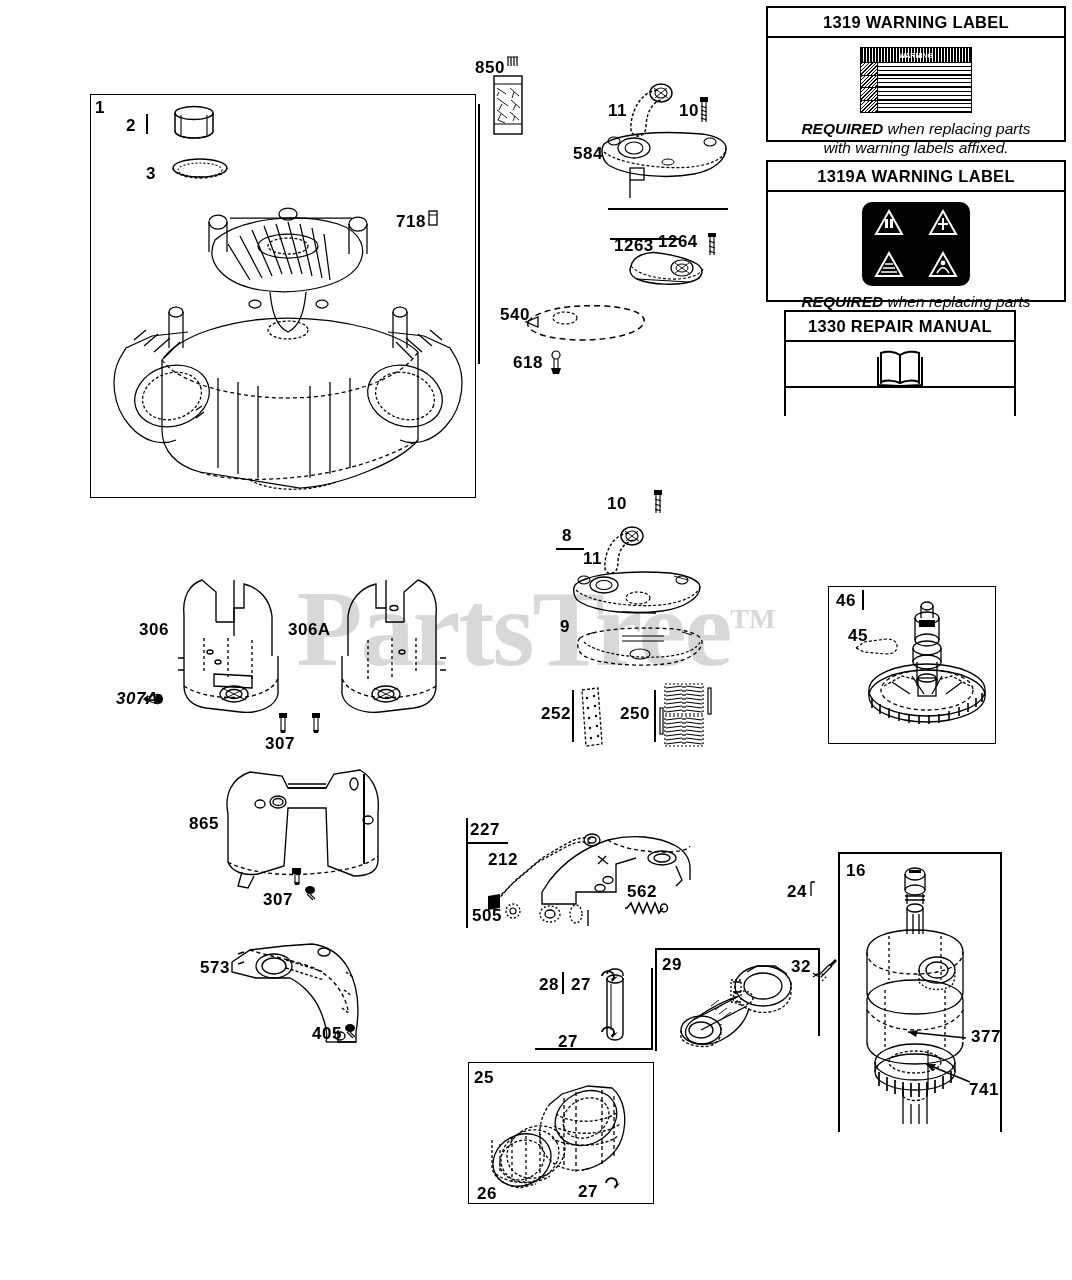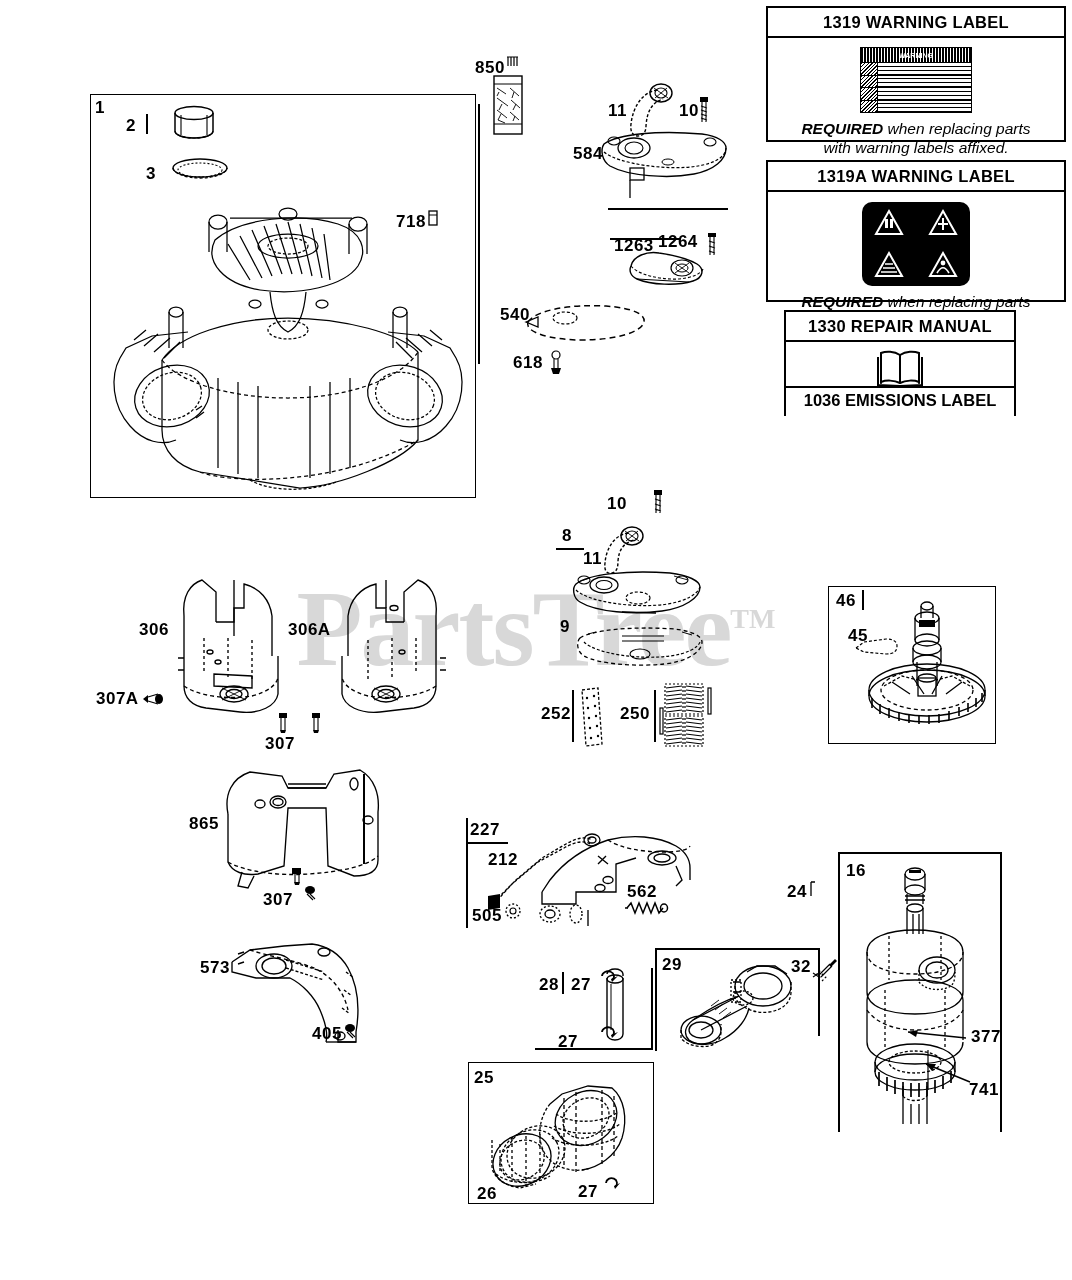--- a/index.html
+++ b/index.html
@@ -210,21 +210,20 @@
         <path class="ln" stroke-width="2" d="M30 7 L30 35"></path>
         <path class="ln" stroke-width="2" d="M8 9 L8 37 L30 38 L52 37 L52 9"></path>
         <path class="ln" stroke-width="1.6" d="M11 34 L11 36 M49 34 L49 36"></path>
       </svg>
     </div>
   </div>
 
   <div class="abs" style="left:784px; top:386px; width:232px; height:30px;">
     <div class="rule" style="left:0; top:0; width:2px; height:30px;"></div>
     <div class="rule" style="right:0; top:0; width:2px; height:30px;"></div>
-    <div style="text-align:center; font-size:16.5px; font-weight:bold; padding-top:5px;">1036 EMISSIONS LABEL</div>
   </div>
 
   <div class="pbox" style="left:90px; top:94px; width:386px; height:404px;"></div>
 
   <div class="lbl n" style="left:95px; top:98px;">1</div>
   <div class="lbl n" style="left:126px; top:116px;">2</div>
   <div class="rule" style="left:146px; top:114px; width:2px; height:20px;"></div>
   <div class="lbl n" style="left:146px; top:164px;">3</div>
   <div class="lbl n" style="left:396px; top:212px;">718</div>
 
@@ -371,21 +370,21 @@
 
   <div class="lbl n" style="left:513px; top:353px;">618</div>
   <svg class="abs" style="left:548px; top:350px;" width="16" height="26" viewBox="0 0 16 26">
     <ellipse class="ln" stroke-width="1.2" cx="8" cy="5" rx="4" ry="4"></ellipse>
     <path class="ln" stroke-width="1.1" d="M6 9 L6 18 M10 9 L10 18"></path>
     <path class="fil" d="M3 18 L13 18 L11 24 L5 24 Z"></path>
   </svg>
 
   <div class="lbl n" style="left:139px; top:620px;">306</div>
   <div class="lbl n" style="left:288px; top:620px;">306A</div>
-  <div class="lbl n" style="left:96px; top:689px;">307A</div>
+  <div class="lbl n" style="left:116px; top:689px;font-style:italic;">307A</div>
   <div class="lbl n" style="left:265px; top:734px;">307</div>
 
   <svg class="abs" style="left:142px; top:690px;" width="22" height="18" viewBox="0 0 22 18">
     <path class="fil" d="M1 9 L6 5 L6 13 Z"></path>
     <path class="ln" stroke-width="1.2" d="M6 7 L16 4 M6 11 L16 14"></path>
     <ellipse class="fil" cx="17" cy="9" rx="4" ry="5"></ellipse>
   </svg>
 
   <svg class="abs" style="left:168px; top:578px;" width="120" height="140" viewBox="0 0 120 140">
     <g class="ln" stroke-width="1.35">

